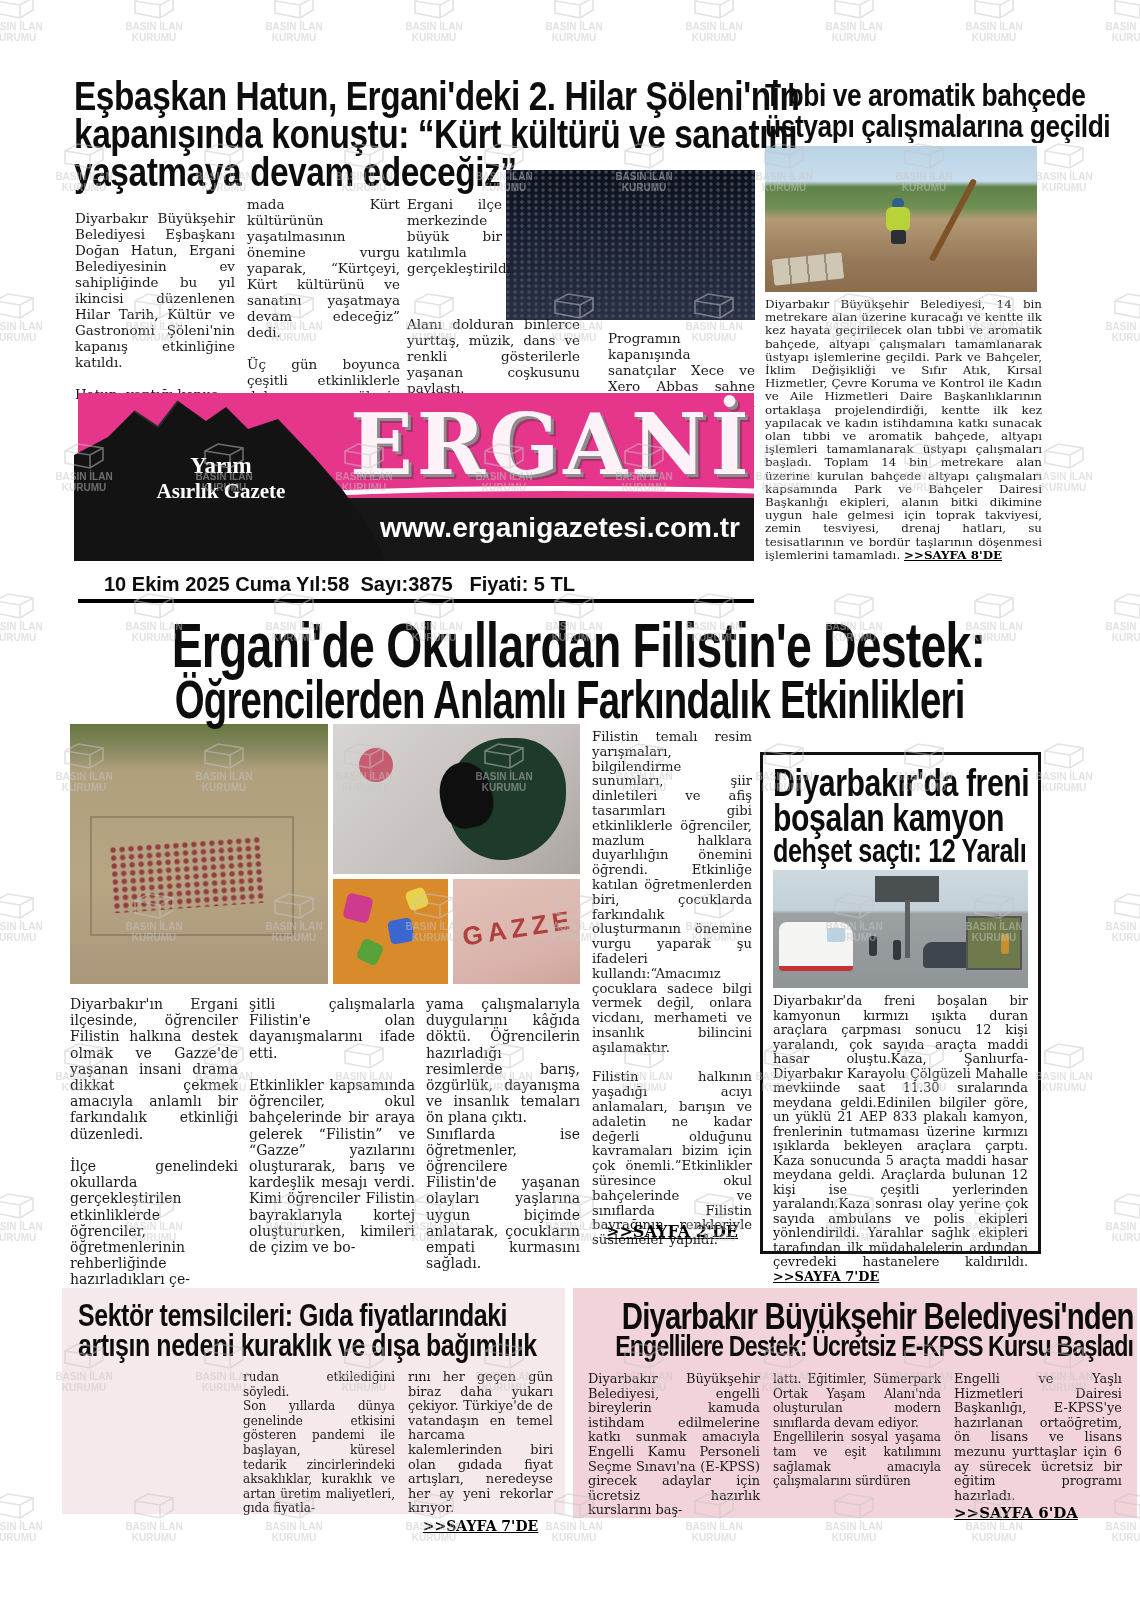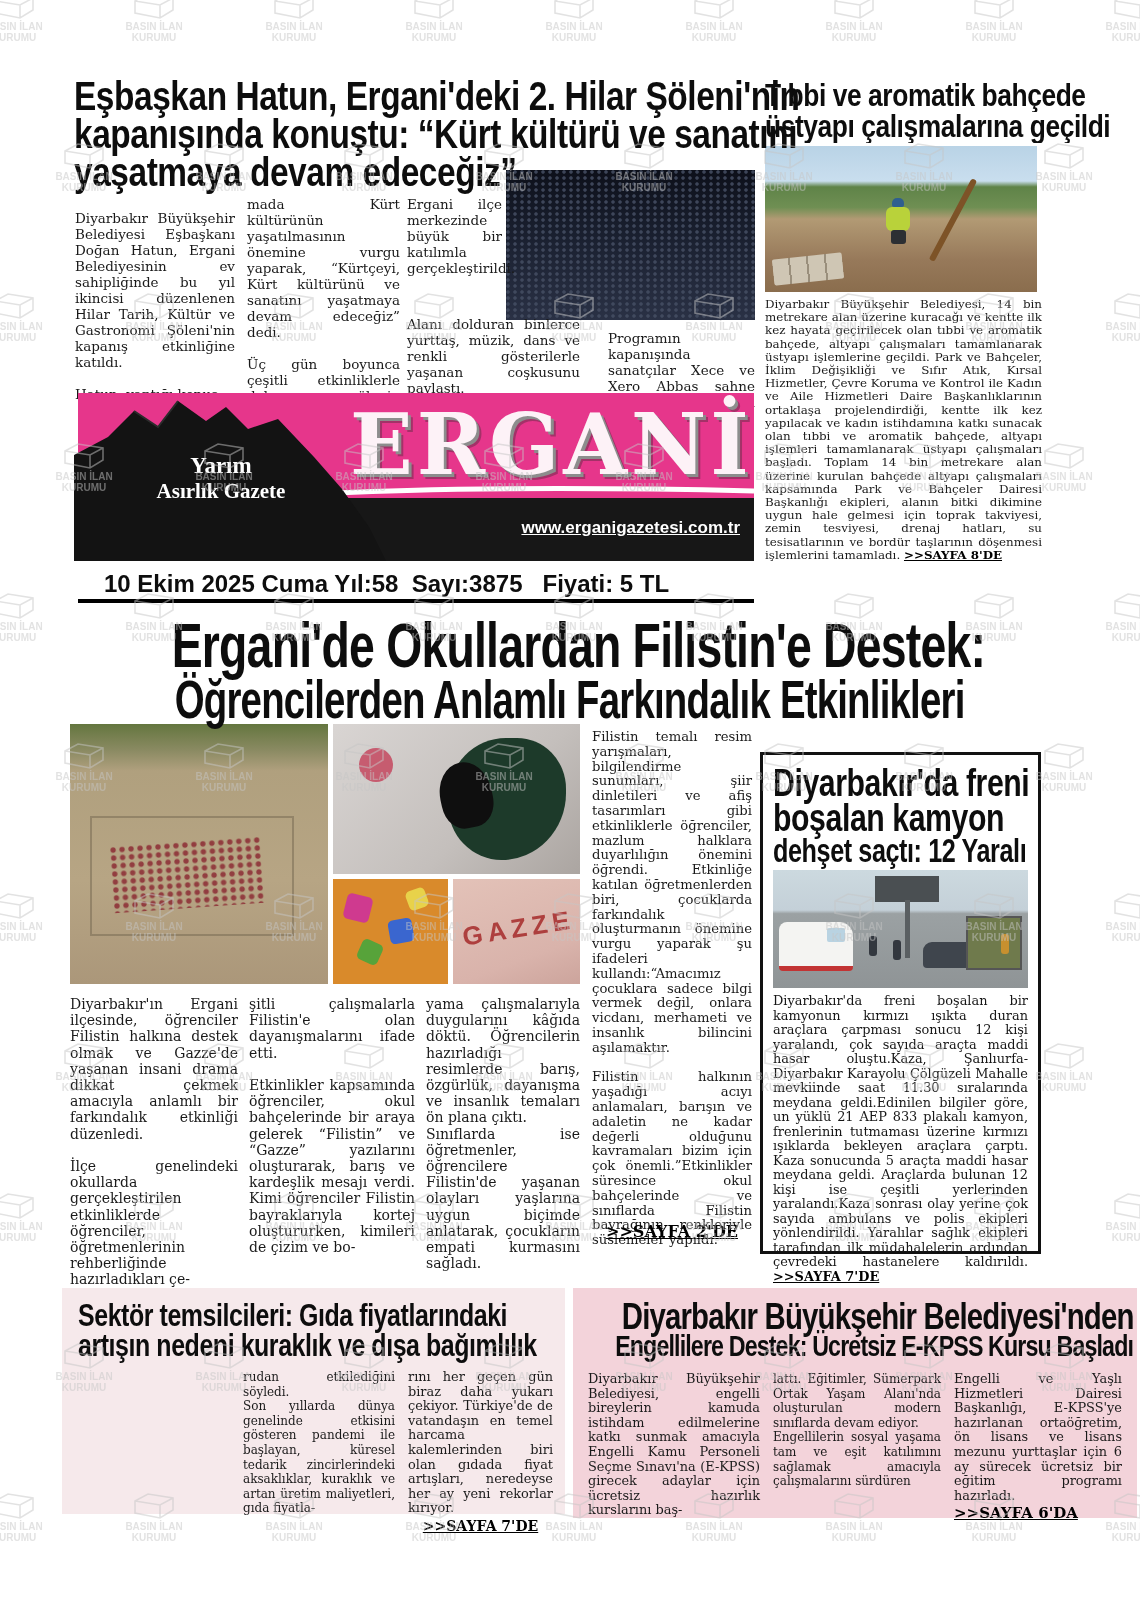--- a/index.html
+++ b/index.html
@@ -58,23 +58,23 @@
       text-shadow:3px 3px 0 #8d8d8d,5px 5px 0 rgba(40,40,40,.35);transform:scaleX(0.98);transform-origin:left center;white-space:nowrap;z-index:2;}
   #masthead svg.mt{position:absolute;left:-4px;top:0;z-index:3;}
   #masthead .badge{position:absolute;left:28px;top:60px;width:230px;z-index:4;color:#fff;
       font-family:"Liberation Serif",serif;font-weight:700;text-align:center;}
   #masthead .badge .b1{font-size:23px;line-height:26px;}
   #masthead .badge .b2{font-size:21px;line-height:24px;}
   #masthead svg.swoosh{position:absolute;left:0;top:82px;z-index:2;}
   #masthead .slogan{position:absolute;left:18px;top:105px;height:63px;line-height:60px;color:#fff;z-index:4;
       font-family:"Liberation Serif",serif;font-weight:700;font-size:22px;white-space:nowrap;}
   #masthead .site{position:absolute;right:14px;top:105px;height:63px;line-height:60px;color:#fff;z-index:4;
-      font-family:"Liberation Sans",sans-serif;font-weight:700;font-size:17px;white-space:nowrap;text-decoration:underline;}
+      font-family:"Liberation Sans",sans-serif;font-weight:700;font-size:28px;white-space:nowrap;}
   #dateline{position:absolute;left:78px;top:567px;width:676px;height:36px;line-height:34px;border-bottom:4px solid #000;
-      font-family:"Liberation Sans",sans-serif;font-weight:700;font-size:24px;color:#0d0d0d;white-space:pre;padding-left:26px;box-sizing:border-box;z-index:3;}
+      font-family:"Liberation Sans",sans-serif;font-weight:700;font-size:20px;color:#0d0d0d;white-space:pre;padding-left:26px;box-sizing:border-box;z-index:3;}
   
   #kamyon{position:absolute;left:760px;top:752px;width:281px;height:502px;border:3px solid #111;box-sizing:border-box;
       background:#fff;z-index:2;padding:9px 10px;}
   
   #gida{position:absolute;left:62px;top:1288px;width:503px;height:226px;background:#f6e9eb;z-index:2;}
   #ekpss{position:absolute;left:573px;top:1288px;width:564px;height:230px;background:#f3d3da;z-index:2;}
   
   #watermarks{position:absolute;inset:0;z-index:6;pointer-events:none;opacity:.5;}
   .wm{position:absolute;width:96px;text-align:center;color:#c6c6c6;font-family:"Liberation Sans",sans-serif;
       font-weight:700;font-size:10px;line-height:11px;}

